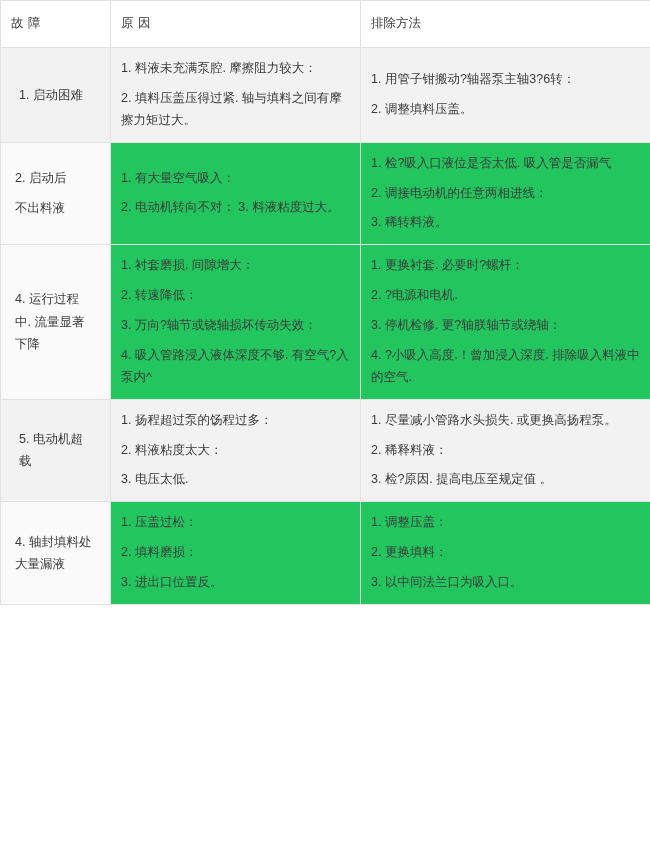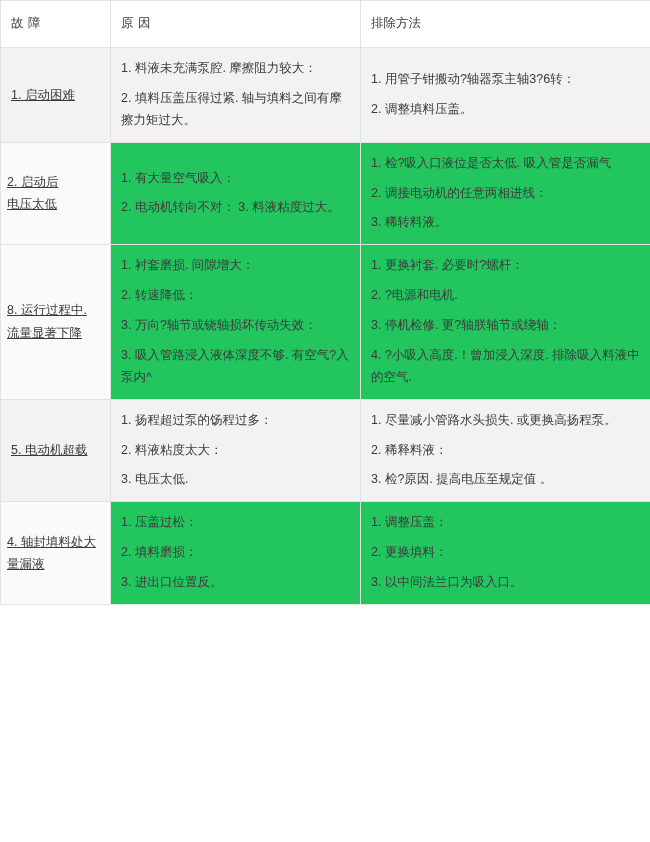--- a/index.html
+++ b/index.html
@@ -64,23 +64,22 @@
     padding-left: 6px;
   }
   .cell-lines p {
     margin: 0 0 8px 0;
     line-height: 1.75;
   }
   .cell-lines p:last-child {
     margin-bottom: 0;
   }
   .fault-name p {
-    margin: 0;
+    margin: 8px;
     line-height: 1.8;
-    text-decoration: underline;
   }
   .hdr-spaced {
     letter-spacing: 0.5px;
   }
 </style>
 </head>
 <body>
 
 <div class="page">
   <table class="fault-table">
@@ -108,43 +107,43 @@
         </td>
         <td class="cell-lines">
           <p>1. 用管子钳搬动?轴器泵主轴3?6转：</p>
           <p>2. 调整填料压盖。</p>
         </td>
       </tr>
 
       <tr class="plain">
         <td class="col-fault fault-name">
           <p>2. 启动后</p>
-          <p>电压太低</p>
+          <p>不出料液</p>
         </td>
         <td class="cell-lines">
           <p>1. 有大量空气吸入：</p>
           <p>2. 电动机转向不对：   3. 料液粘度过大。</p>
         </td>
         <td class="cell-lines">
           <p>1. 检?吸入口液位是否太低. 吸入管是否漏气</p>
           <p>2. 调接电动机的任意两相进线：</p>
           <p>3. 稀转料液。</p>
         </td>
       </tr>
 
 
       <tr class="plain">
         <td class="col-fault fault-name">
-          <p>8. 运行过程中. 流量显著下降</p>
+          <p>4. 运行过程中. 流量显著下降</p>
         </td>
         <td class="cell-lines">
           <p>1. 衬套磨损. 间隙增大：</p>
           <p>2. 转速降低：</p>
           <p>3. 万向?轴节或铙轴损坏传动失效：</p>
-          <p> 3. 吸入管路浸入液体深度不够. 有空气?入泵内^</p>
+          <p> 4. 吸入管路浸入液体深度不够. 有空气?入泵内^</p>
         </td>
         <td class="cell-lines">
           <p>1. 更换衬套. 必要时?螺杆：</p>
           <p>2. ?电源和电机.</p>
           <p>3. 停机检修. 更?轴朕轴节或绕轴：</p>
           <p>4. ?小吸入高度.！曾加浸入深度. 排除吸入料液中的空气.</p>
         </td>
       </tr>
 
       <tr class="shade">

